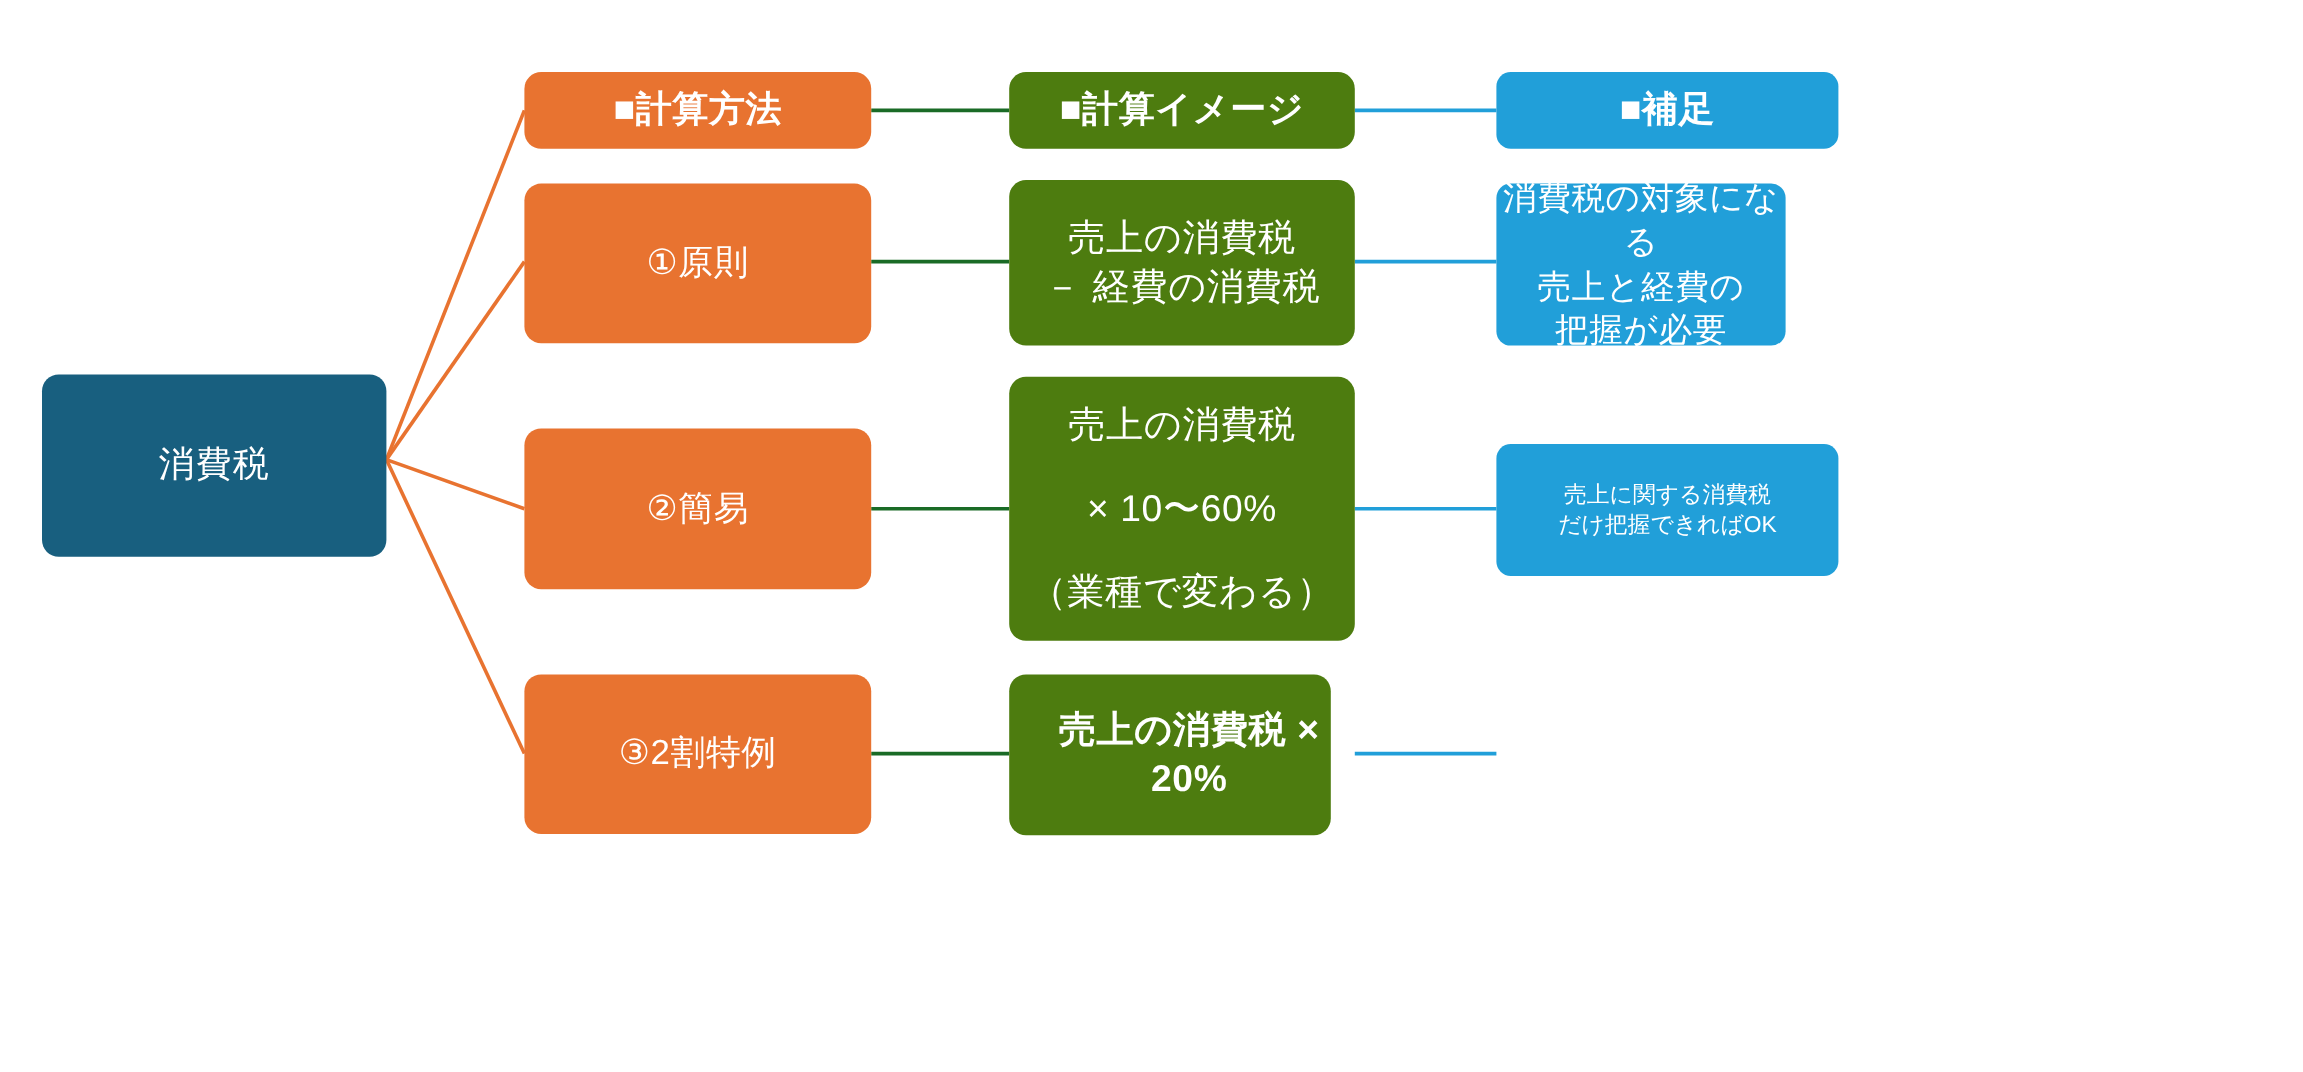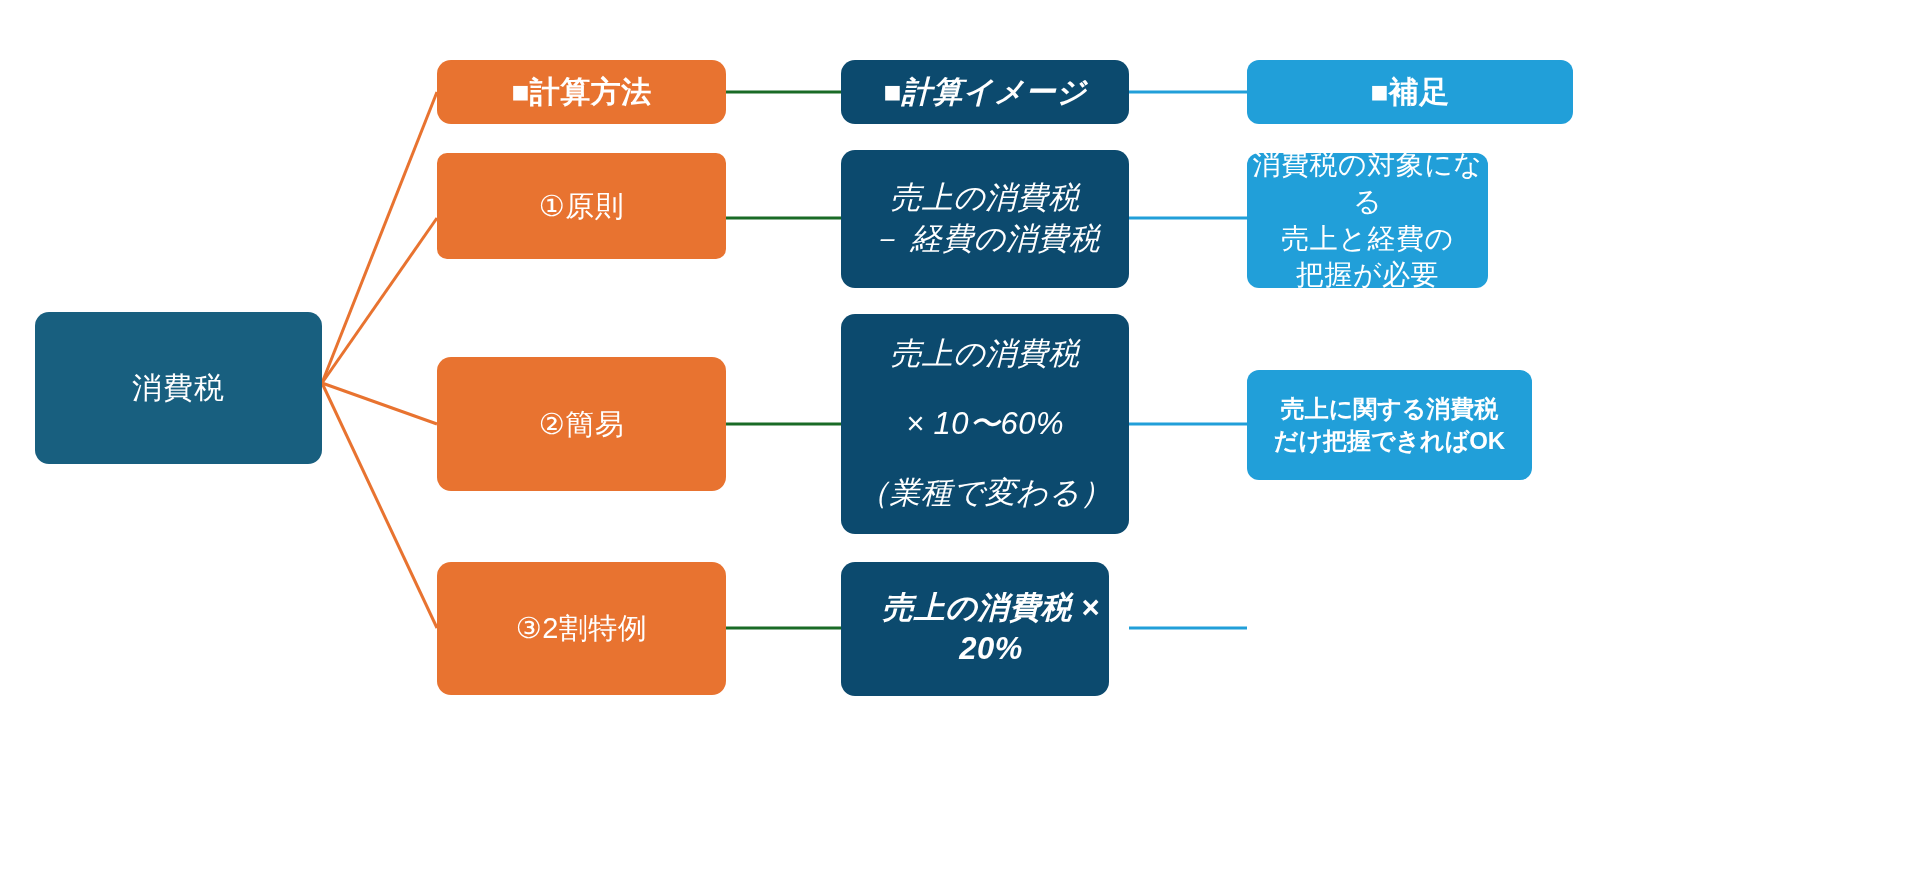--- a/index.html
+++ b/index.html
@@ -44,36 +44,35 @@
   
   .root {
     background: #185F7F;
     border-radius: 14px;
   }
   .orange {
     background: #E87330;
     border-radius: 14px;
   }
   .green {
-    background: #0c4a6e;
+    background: #4d7c0f;
     border-radius: 14px;
-    font-style: italic;
   }
   .blue {
     background: #219FD9;
     border-radius: 12px;
   }
   
   .root-label      { font-size: 30px; font-weight: 400; letter-spacing: 1px; }
   .header-label    { font-size: 30px; font-weight: 700; letter-spacing: 0.5px; }
   .method-label    { font-size: 29px; font-weight: 400; letter-spacing: 0.5px; }
   .calc-label      { font-size: 31px; font-weight: 400; letter-spacing: 0.5px; }
   .calc-label-bold { font-size: 31px; font-weight: 700; letter-spacing: 0.5px; }
   .note-label      { font-size: 28px; font-weight: 400; letter-spacing: 0.5px; }
-  .note-label-sm   { font-size: 24px; font-weight: 700; letter-spacing: 0px; }
+  .note-label-sm   { font-size: 19px; font-weight: 400; letter-spacing: 0px; }
 </style>
 </head>
 <body>
 
 <div id="canvas">
 
   <svg id="connectors" viewBox="0 0 1919 893" xmlns="http://www.w3.org/2000/svg">
 
     <g>
       <line x1="322" y1="383" x2="437" y2="92" stroke="#E87330" stroke-width="3"></line>
@@ -102,25 +101,25 @@
   </div>
 
   <div class="node orange" style="left:437px; top:60px; width:289px; height:64px;">
     <span class="txt header-label">■計算方法</span>
   </div>
 
   <div class="node green" style="left:841px; top:60px; width:288px; height:64px;">
     <span class="txt header-label">■計算イメージ</span>
   </div>
 
-  <div class="node blue" style="left:1247px; top:60px; width:326px; height:64px;">
+  <div class="node blue" style="left:1247px; top:60px; width:285px; height:64px;">
     <span class="txt header-label">■補足</span>
   </div>
 
-  <div class="node orange" style="left:437px; top:153px; width:289px; height:106px;border-radius:10px;">
+  <div class="node orange" style="left:437px; top:153px; width:289px; height:133px;">
     <span class="txt method-label">①原則</span>
   </div>
 
   <div class="node green" style="left:841px; top:150px; width:288px; height:138px;">
     <span class="txt calc-label">売上の消費税
 － 経費の消費税</span>
   </div>
 
   <div class="node blue" style="left:1247px; top:153px; width:241px; height:135px;">
     <span class="txt note-label">消費税の対象になる

